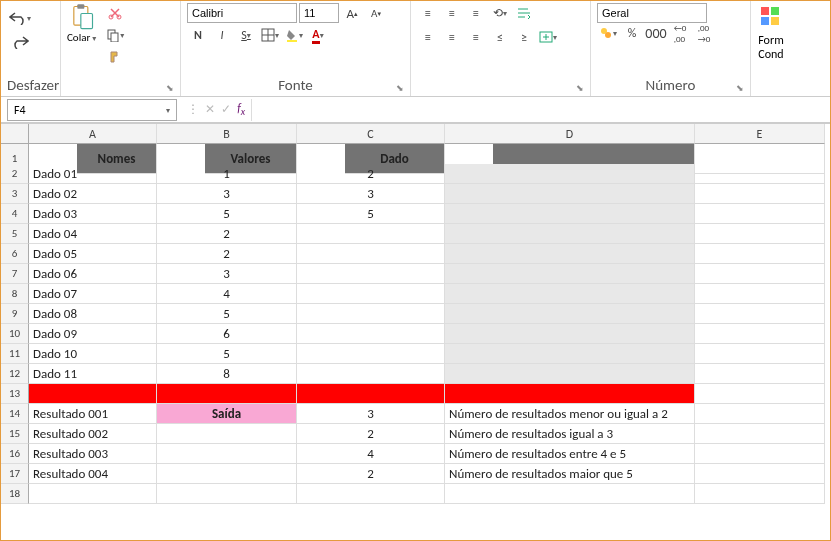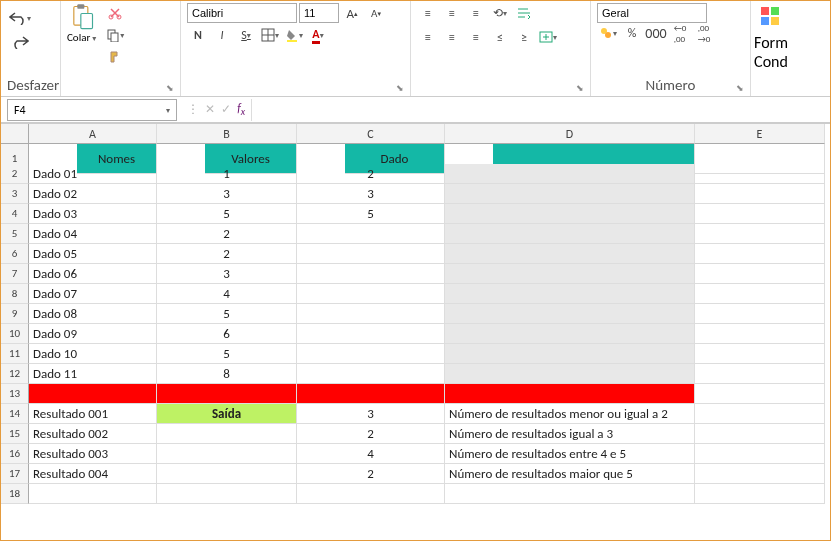--- a/index.html
+++ b/index.html
@@ -27,25 +27,25 @@
 .name-box-row { display: flex; align-items: center; height: 26px; border-bottom: 1px solid #ccc; background: #fff; }
 .name-box { width: 170px; height: 22px; border: 1px solid #aaa; margin: 0 4px 0 6px; padding: 0 6px; font-size: 12px; display: flex; align-items: center; justify-content: space-between; }
 .fx-controls { display: flex; align-items: center; gap: 6px; padding: 0 6px; color: #888; }
 .formula-bar { flex: 1; height: 22px; border: none; border-left: 1px solid #ddd; padding: 0 6px; font-size: 12px; }
 
 .grid { display: grid; grid-template-columns: 28px 128px 140px 148px 250px 130px; grid-auto-rows: 20px; border-top: 1px solid #ccc; }
 .grid .cell { border-right: 1px solid #ddd; border-bottom: 1px solid #ddd; padding: 0 4px; display: flex; align-items: center; font-size: 13px; color: #222; overflow: hidden; white-space: nowrap; }
 .grid .colhdr { background: #f3f3f3; color: #444; justify-content: center; font-size: 12px; border-bottom: 1px solid #aaa; }
 .grid .rowhdr { background: #f3f3f3; color: #444; justify-content: center; font-size: 11px; border-right: 1px solid #aaa; }
 .grid .corner { background: #f3f3f3; border-right: 1px solid #aaa; border-bottom: 1px solid #aaa; }
-.hdr-purple { background: #14b8a6; color: #ffeb3b; font-weight: normal; font-size: 18px; justify-content: center; height: 30px !important; margin-left: 48px; }
+.hdr-purple { background: #737373; color: #ffeb3b; font-weight: bold; font-size: 18px; justify-content: center; height: 30px !important; margin-left: 48px; }
 .row1 { height: 30px; }
 .center { justify-content: center; }
 .red-row { background: #ff0000; }
-.green-cell { background: #bef264; font-weight: bold; justify-content: center; }
+.green-cell { background: #f9a8d4; font-weight: bold; justify-content: center; }
 .gray-cell { background: #e8e8e8; }
 
 .chev { font-size: 8px; color: #666; }
 </style>
 </head>
 <body>
 
 <div class="ribbon">
 
   <div class="ribbon-group" style="width:60px">
@@ -131,20 +131,21 @@
               <rect x="2" y="12" width="10" height="2" fill="#ffeb3b"></rect>
             </svg>
             <span class="chev">▾</span>
           </div>
         <div class="ribbon-btn small">
             <span style="color:#c00;font-weight:bold;border-bottom:3px solid #c00">A</span>
             <span class="chev">▾</span>
           </div>
       </div>
     </div>
+    <div class="ribbon-group-label">Fonte</div>
     <div class="dialog-launcher">⬊</div>
   </div>
 
   <div class="ribbon-group" style="width:180px">
     <div class="ribbon-group-body ribbon-col" style="gap:4px">
       <div class="ribbon-row">
         <div class="ribbon-btn small">≡</div>
         <div class="ribbon-btn small">≡</div>
         <div class="ribbon-btn small">≡</div>
         <div class="ribbon-btn small">⟲<span class="chev">▾</span></div>
@@ -198,21 +199,21 @@
   <div class="ribbon-group" style="width:40px;border-right:none">
     <div class="ribbon-group-body ribbon-col" style="align-items:center">
       <div class="ribbon-btn">
           <svg width="24" height="24">
             <rect x="2" y="2" width="8" height="8" fill="#f55"></rect>
             <rect x="12" y="2" width="8" height="8" fill="#5d5"></rect>
             <rect x="2" y="12" width="8" height="8" fill="#59f"></rect>
             <rect x="12" y="12" width="8" height="8" fill="#fc4"></rect>
           </svg>
         </div>
-      <div style="font-size:16px;text-align:center"><span>Form</span><br><span>Cond</span></div>
+      <div style="font-size:12px;text-align:center"><span>Form</span><br><span>Cond</span></div>
     </div>
   </div>
 </div>
 
 <div class="name-box-row">
   <div class="name-box">
     <span>F4</span>
     <span class="chev">▾</span>
   </div>
   <div class="fx-controls">

